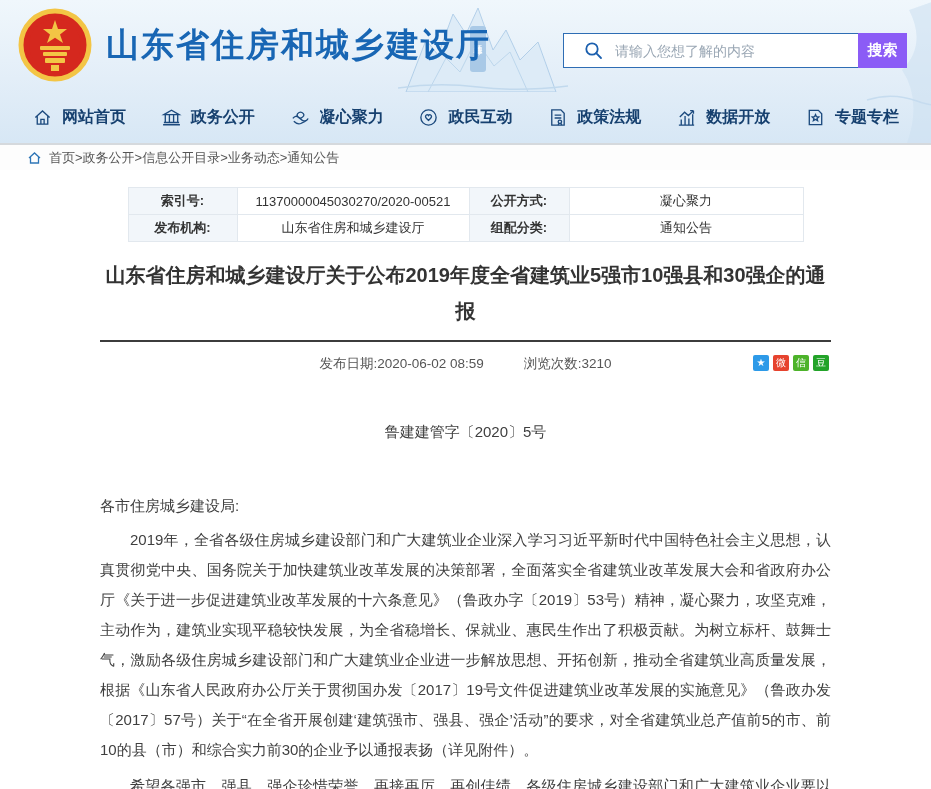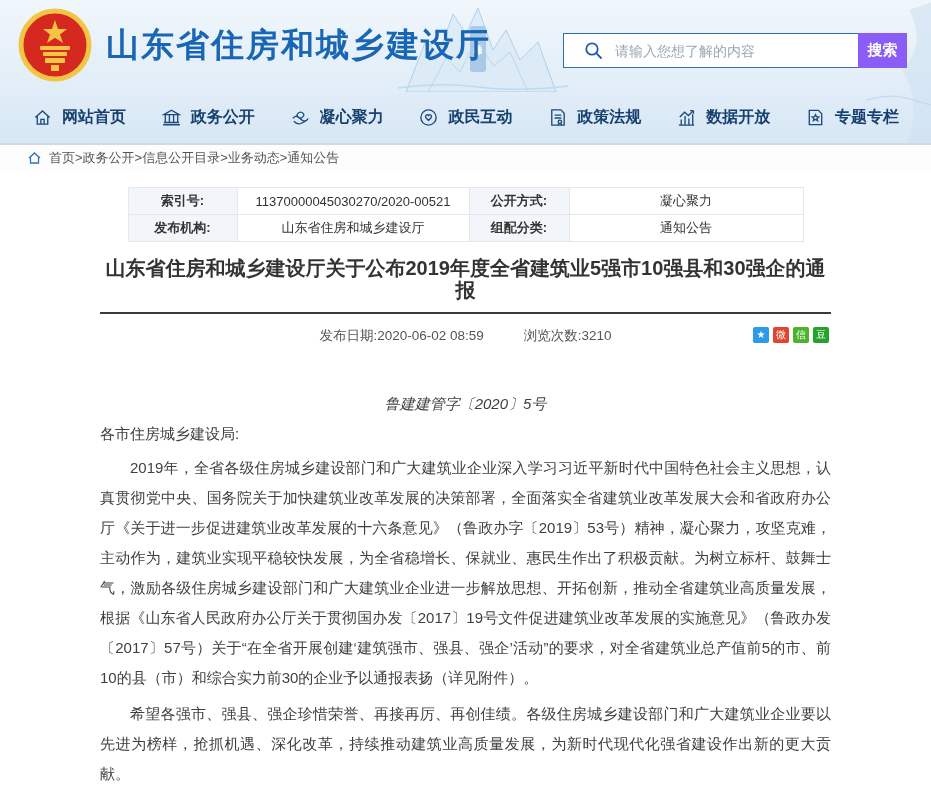--- a/index.html
+++ b/index.html
@@ -41,32 +41,32 @@
 
   
   .main { padding:0 100px; }
   .meta-table { width:676px; margin:17px auto 0; border-collapse:collapse; font-size:13px; color:#333;padding-left:20px; }
   .meta-table td { border:1px solid #e2e8ee; height:27px; text-align:center; padding:2px 6px; }
   .meta-table td.lbl { background:#f2f6fa; font-weight:bold; width:109px; }
   .meta-table td.lbl2 { width:100px; }
   .meta-table td.val1 { width:232px; }
 
   .article-title { margin-top:15px; text-align:center; font-size:20px; font-weight:bold;
-    color:#333; line-height:22px; }
+    color:#333; line-height:36px; }
   .title-divider { border:none; border-top:2px solid #3c3c3c; margin-top:11px; }
 
   .date-row { position:relative; text-align:center; padding:13px 0 11px; font-size:13.5px; color:#555; }
   .date-row .sep { display:inline-block; width:40px; }
   .share-icons { position:absolute; right:2px; top:13px; display:flex; gap:4px; }
   .share-icon { width:16px; height:16px; border-radius:2px; color:#fff; font-size:10px;
     line-height:16px; text-align:center; cursor:pointer; overflow:hidden; }
 
   .article-body { font-size:15px; color:#3f3f3f; line-height:30px; }
-  .doc-number { text-align:center; margin-top:33px;font-style:italic; }
-  .salutation { }
+  .doc-number { text-align:center; margin-top:33px; }
+  .salutation { margin-top:44px; }
   .para { text-indent:2em; margin-top:4px; text-align:justify; }
   .para + .para { margin-top:6px; }
 </style>
 </head>
 <body>
 
 <div class="page">
 
   <div class="top-band">
 

